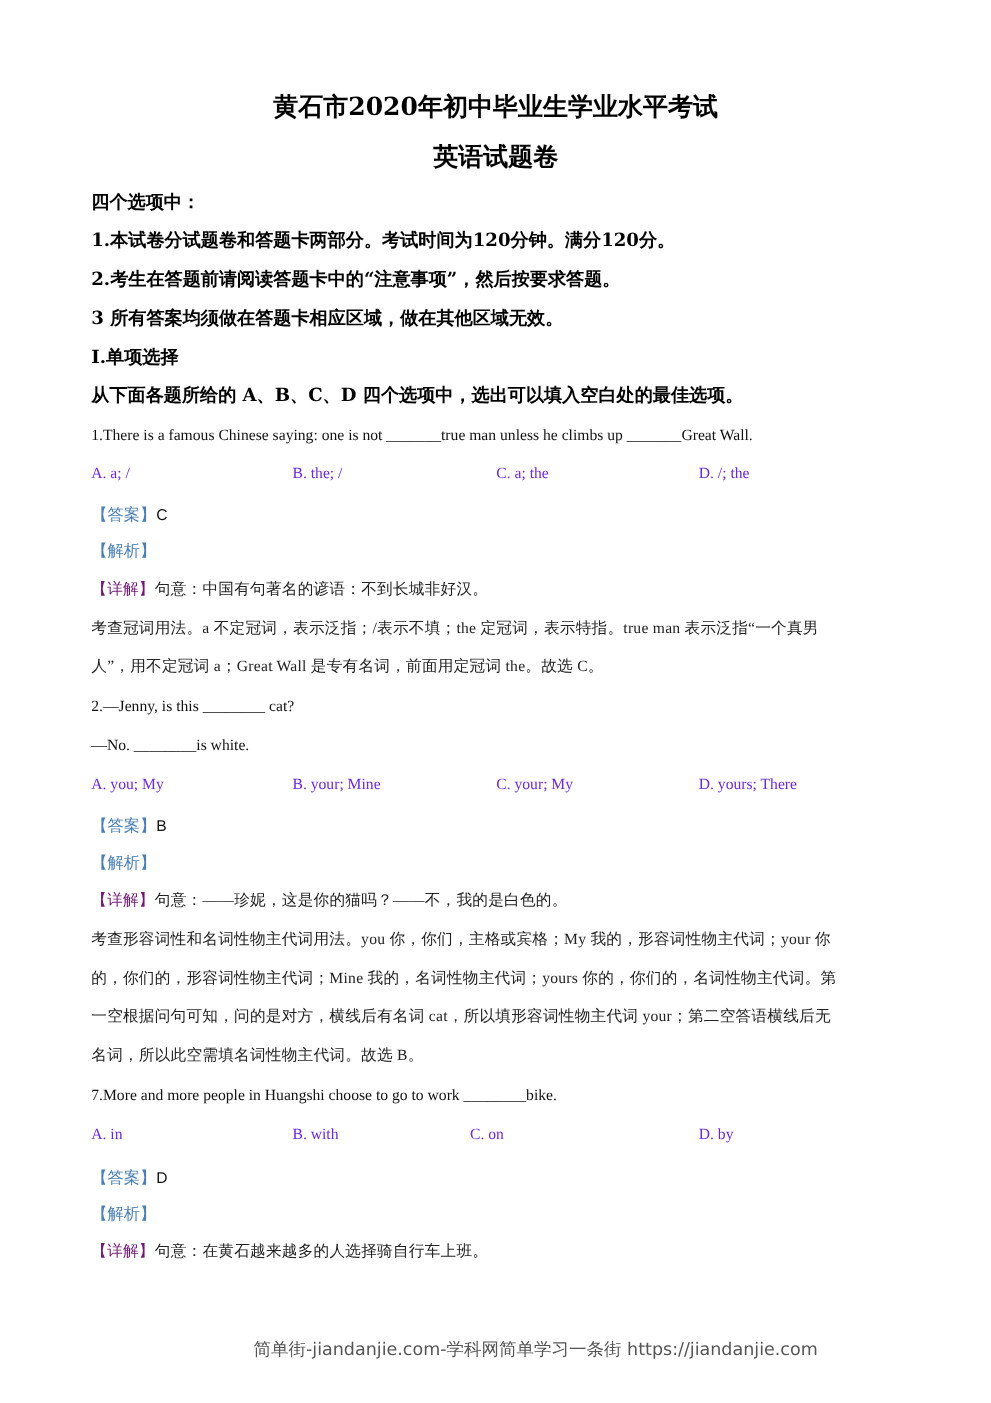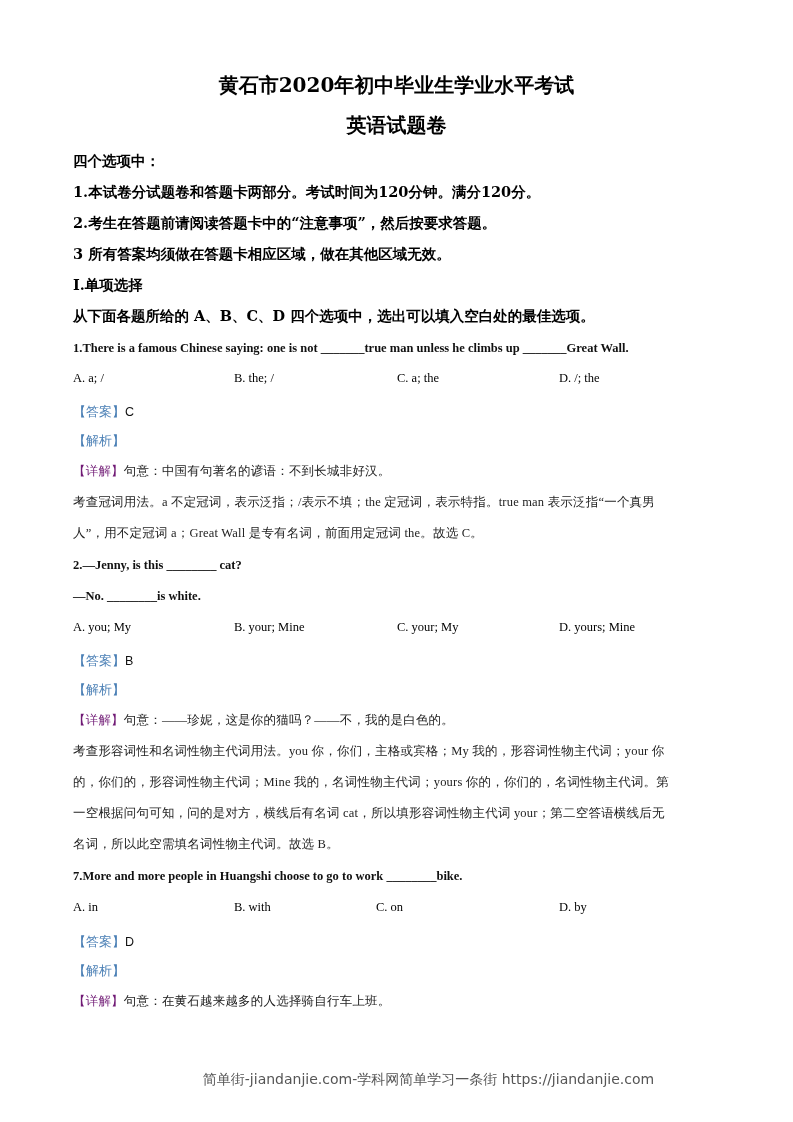--- a/index.html
+++ b/index.html
@@ -4,23 +4,23 @@
   <style>
     html, body { margin: 0; padding: 0; background: #ffffff; }
     body { width: 793px; height: 1122px; position: relative; overflow: hidden;
            font-family: "DejaVu Serif", "Liberation Serif", serif; color: #111; }
     .title { position: absolute; left: 0; width: 793px; text-align: center; font-weight: bold;
              font-family: "DejaVu Serif", serif; color: #000; }
     .t1 { top: 72px; font-size: 20px; }
     .t2 { top: 112px; font-size: 20px; }
     .line { position: absolute; left: 73px; white-space: nowrap; }
     .bold { font-weight: bold; font-size: 14.5px; color: #000; font-family: "DejaVu Serif", serif; }
-    .q { font-size: 12.5px; font-family: "Liberation Serif", serif; color: #111; font-weight: bold; }
+    .q { font-size: 12.5px; font-family: "Liberation Serif", serif; color: #111; }
     .body { font-size: 12.5px; font-family: "Liberation Serif", "DejaVu Serif", serif; color: #222; letter-spacing: 0.2px; }
-    .opt { position: absolute; font-size: 12.5px; font-family: "Liberation Serif", serif; color: #000000; white-space: nowrap; }
+    .opt { position: absolute; font-size: 12.5px; font-family: "Liberation Serif", serif; color: #6d28d9; white-space: nowrap; }
     .label { color: #4a7fb5; font-size: 13px; }
     .ans-val { color: #111; font-family: "Liberation Sans", sans-serif; font-size: 12.5px; }
     .xj { color: #701a75; }
     .footer { position: absolute; top: 1071px; left: 0; width: 793px; text-align: center;
               font-family: "DejaVu Sans", sans-serif; font-size: 14px; color: #555; margin-left: 32px; }
   </style>
 </head>
 <body>
 
 <div>
@@ -48,21 +48,21 @@
     <span class="xj">【详解】</span><span>句意：中国有句著名的谚语：不到长城非好汉。</span>
   </div>
   <div class="line body" style="top:494px">考查冠词用法。a 不定冠词，表示泛指；/表示不填；the 定冠词，表示特指。true man 表示泛指“一个真男</div>
   <div class="line body" style="top:525px">人”，用不定冠词 a；Great Wall 是专有名词，前面用定冠词 the。故选 C。</div>
 
   <div class="line q" style="top:558px">2.—Jenny, is this ________ cat?</div>
   <div class="line q" style="top:589px">—No. ________is white.</div>
   <div class="opt" style="top:620px; left:73px">A.   you; My</div>
   <div class="opt" style="top:620px; left:234px">B.   your; Mine</div>
   <div class="opt" style="top:620px; left:397px">C.   your; My</div>
-  <div class="opt" style="top:620px; left:559px">D.   yours; Mine</div>
+  <div class="opt" style="top:620px; left:559px">D.   yours; There</div>
   <div class="line" style="top:650px">
     <span class="label">【答案】</span><span class="ans-val">B</span>
   </div>
   <div class="line label" style="top:681px">【解析】</div>
   <div class="line body" style="top:712px">
     <span class="xj">【详解】</span><span>句意：——珍妮，这是你的猫吗？——不，我的是白色的。</span>
   </div>
   <div class="line body" style="top:743px">考查形容词性和名词性物主代词用法。you 你，你们，主格或宾格；My 我的，形容词性物主代词；your 你</div>
   <div class="line body" style="top:774px">的，你们的，形容词性物主代词；Mine 我的，名词性物主代词；yours 你的，你们的，名词性物主代词。第</div>
   <div class="line body" style="top:805px">一空根据问句可知，问的是对方，横线后有名词 cat，所以填形容词性物主代词 your；第二空答语横线后无</div>

